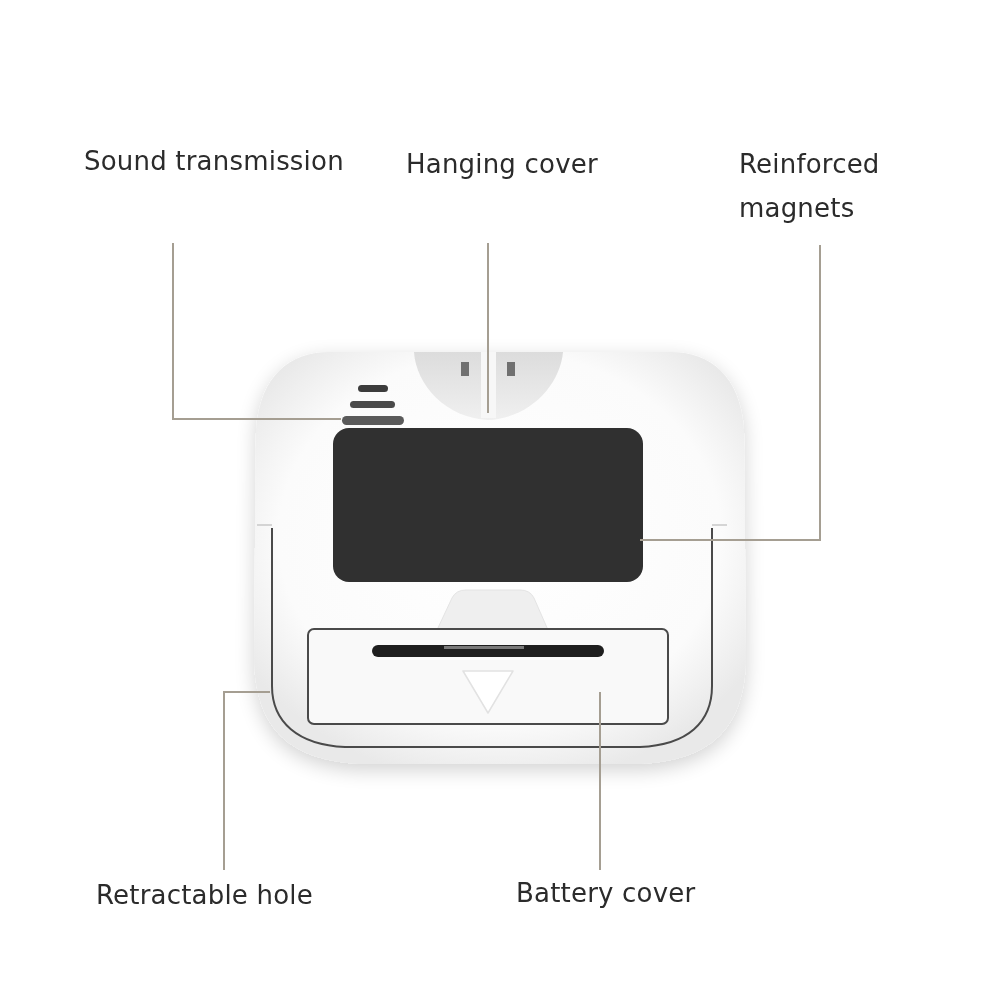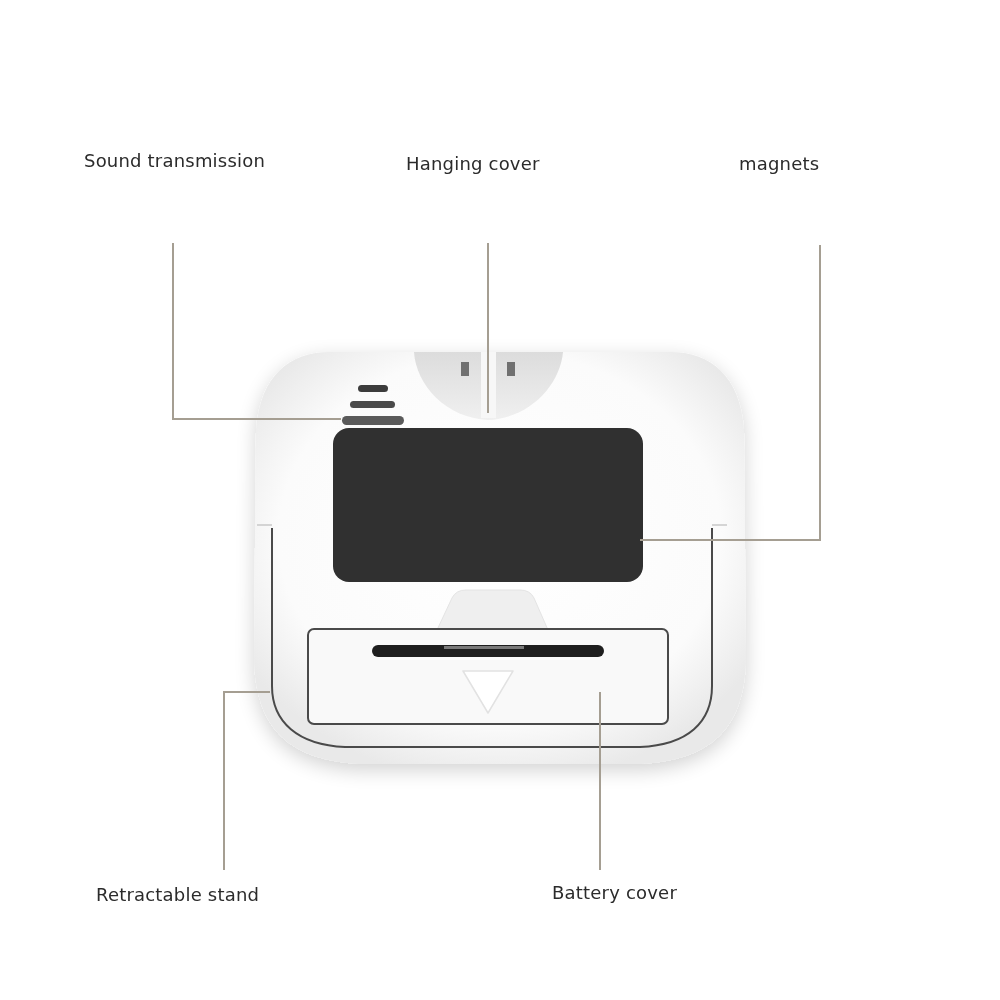--- a/index.html
+++ b/index.html
@@ -1,17 +1,17 @@
 <!DOCTYPE html>
 <html><head>
 <meta charset="utf-8">
 <style>
   html,body{margin:0;padding:0;background:#ffffff;}
   body{width:1000px;height:1000px;position:relative;overflow:hidden;font-family:"DejaVu Sans","Liberation Sans",sans-serif;}
-  .label{position:absolute;color:#2b2b2b;font-size:18px;line-height:44px;letter-spacing:0.2px;}
+  .label{position:absolute;color:#2b2b2b;font-size:26px;line-height:44px;letter-spacing:0.2px;}
   svg.stage{position:absolute;left:0;top:0;}
 </style>
 </head>
 <body>
 
 <svg class="stage" width="1000" height="1000" viewBox="0 0 1000 1000">
   <defs>
     <radialGradient id="bodyGrad" cx="50%" cy="45%" r="60%">
       <stop offset="0%" stop-color="#ffffff"></stop>
       <stop offset="75%" stop-color="#fbfbfb"></stop>
@@ -77,22 +77,23 @@
 
 <div class="label" style="left:84px;top:139px;">
   <div>Sound transmission</div>
 </div>
 
 <div class="label" style="left:406px;top:142px;">
   <div>Hanging cover</div>
 </div>
 
 <div class="label" style="left:739px;top:142px;">
+  <div>Reinforced</div>
   <div>magnets</div>
 </div>
 
 <div class="label" style="left:96px;top:873px;">
-  <div>Retractable stand</div>
+  <div>Retractable hole</div>
 </div>
 
-<div class="label" style="left:516px;top:871px;margin-left:36px;">
+<div class="label" style="left:516px;top:871px;">
   <div>Battery cover</div>
 </div>
 
 </body></html>

